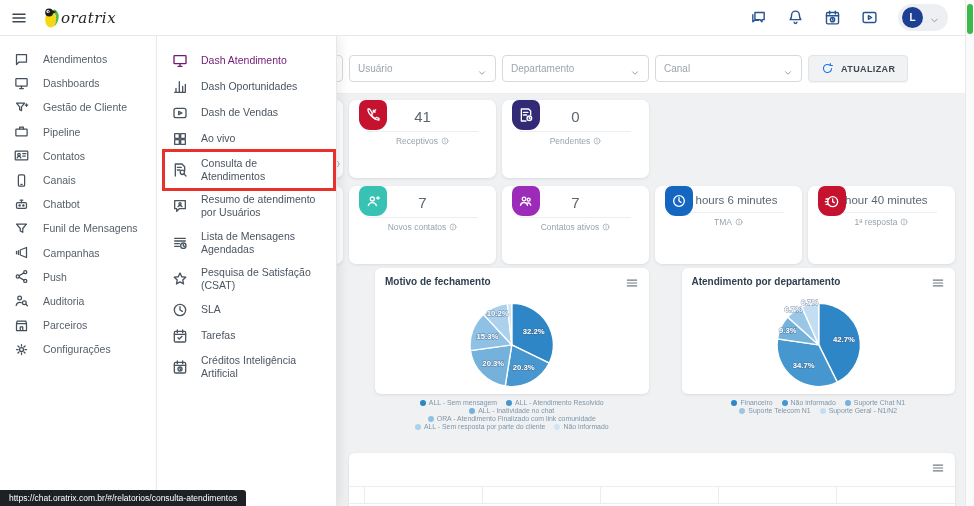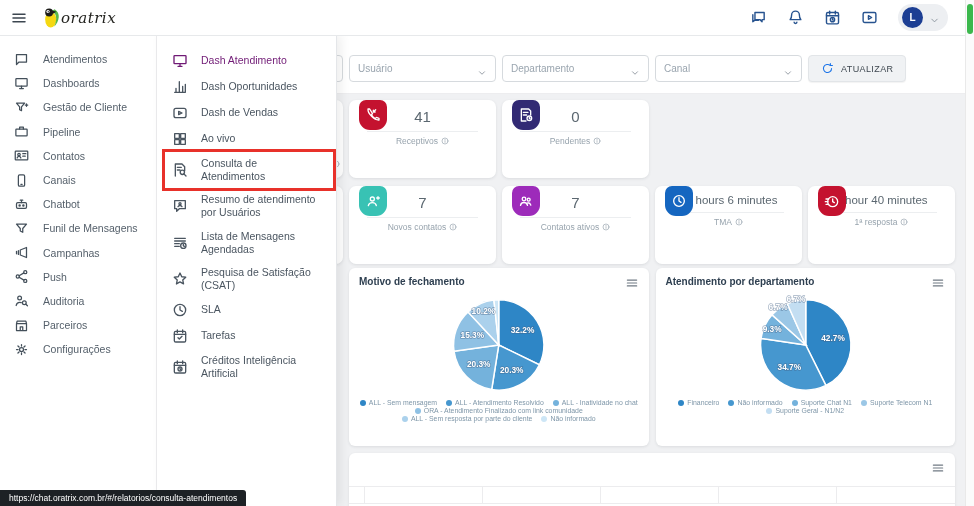--- a/index.html
+++ b/index.html
@@ -44,21 +44,21 @@
   .datefield .cal{width:13px;height:13px;color:#5f6a74;}
   .datefield .cal svg{width:13px;height:13px;}
   .select .ph{font-size:10px;color:#9aa5af;}
   .select .chev{margin-left:auto;width:10px;height:10px;color:#848d96;}
   .select .chev svg{width:10px;height:10px;}
   .refresh-btn{justify-self:start;display:flex;align-items:center;gap:7px;height:27px;
                background:#f0f2f4;border:1px solid #e2e5e8;border-radius:4px;padding:0 12px;
                cursor:pointer;box-shadow:0 1px 1px rgba(0,0,0,.05);}
   .refresh-btn .ric{width:13px;height:13px;color:#1a73e8;}
   .refresh-btn .ric svg{width:13px;height:13px;}
-  .refresh-btn .rlabel{font-size:9px;font-weight:normal;letter-spacing:.4px;color:#3f4850;}
+  .refresh-btn .rlabel{font-size:9px;font-weight:bold;letter-spacing:.4px;color:#3f4850;}
 
   .cards{position:absolute;top:65px;left:39px;right:19px;}
   .cards-row{display:grid;grid-template-columns:repeat(5,1fr);gap:6px;height:78px;margin-bottom:8px;}
   .stat-card{position:relative;background:#fff;border-radius:7px;box-shadow:0 1px 3px rgba(25,35,45,.10);
              text-align:center;box-sizing:border-box;padding-top:0;}
   .stat-badge{position:absolute;top:0;left:10px;width:28px;height:30px;border-radius:7px 7px 11px 11px;
               color:#fff;display:flex;align-items:center;justify-content:center;}
   .stat-badge svg{width:16px;height:16px;}
   .stat-value{font-size:15px;color:#5b6770;margin-top:8px;white-space:nowrap;}
   .stat-divider{width:76%;margin:6px auto 4px;border-top:1px solid #eceef0;}
@@ -68,21 +68,21 @@
   .info-ic svg{width:8px;height:8px;}
   .sliver{padding-top:0;}
   .sliver .stat-divider{position:absolute;bottom:22px;left:8px;right:8px;width:auto;margin:0;}
   .sliver-label{position:absolute;bottom:9px;right:3px;display:flex;align-items:center;gap:2px;
                 font-size:8.5px;color:#97a3ad;}
 
   
   .charts{position:absolute;top:233px;left:192px;right:19px;display:grid;
           grid-template-columns:1fr 1fr;gap:7px;}
   .chart-card{position:relative;background:#fff;border-radius:6px;box-shadow:0 1px 3px rgba(25,35,45,.10);
-              height:178px;box-sizing:border-box;padding:8px 10px 4px;}
+              height:126px;box-sizing:border-box;padding:8px 10px 4px;margin-left:26px;}
   .chart-head{display:flex;align-items:flex-start;}
   .chart-title{font-size:10px;font-weight:bold;color:#2e3f50;}
   .card-menu{margin-left:auto;width:14px;height:14px;color:#707a84;cursor:pointer;}
   .card-menu svg{width:14px;height:14px;}
   .pie-svg{height:108px;}
   .pie-svg svg{width:100%;height:108px;display:block;}
   .pie-label{fill:#fff;font-size:8.5px;font-weight:bold;paint-order:stroke;stroke:rgba(70,100,135,.5);stroke-width:1.4px;}
   .pie-legend{display:flex;flex-wrap:wrap;justify-content:center;column-gap:9px;row-gap:1px;margin-top:1px;}
   .legend-item{display:flex;align-items:center;gap:3px;font-size:6.9px;color:#7e96a8;cursor:pointer;}
   .legend-item i{width:6px;height:6px;border-radius:50%;flex:0 0 6px;}

